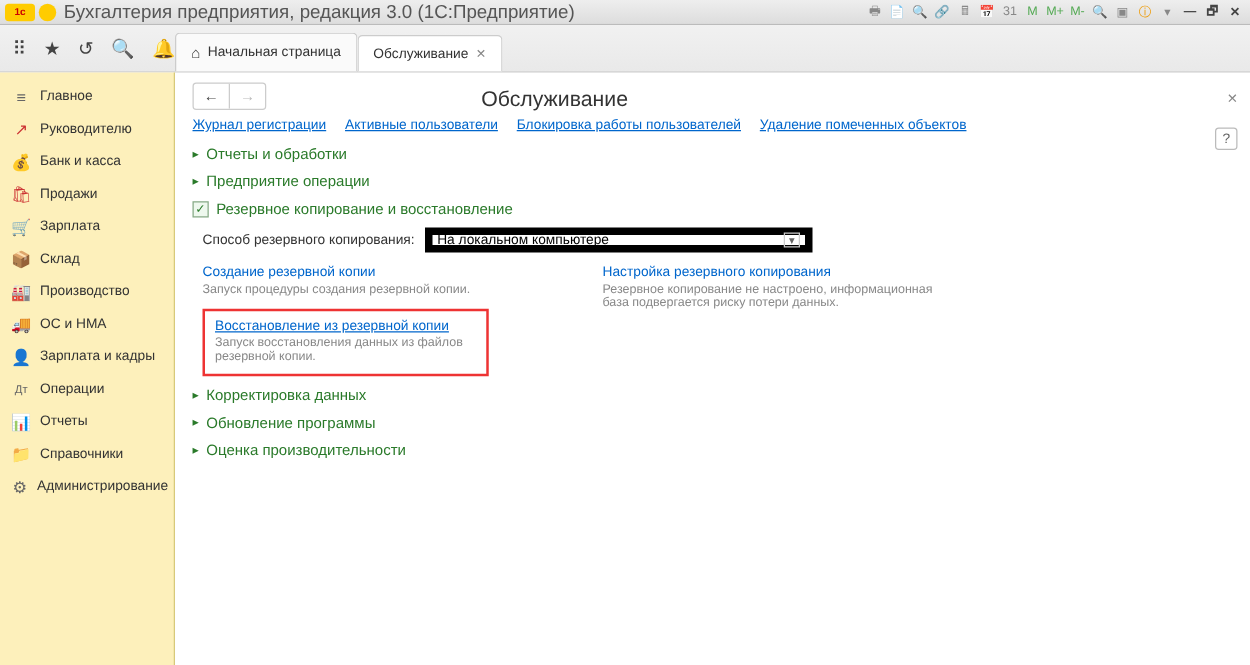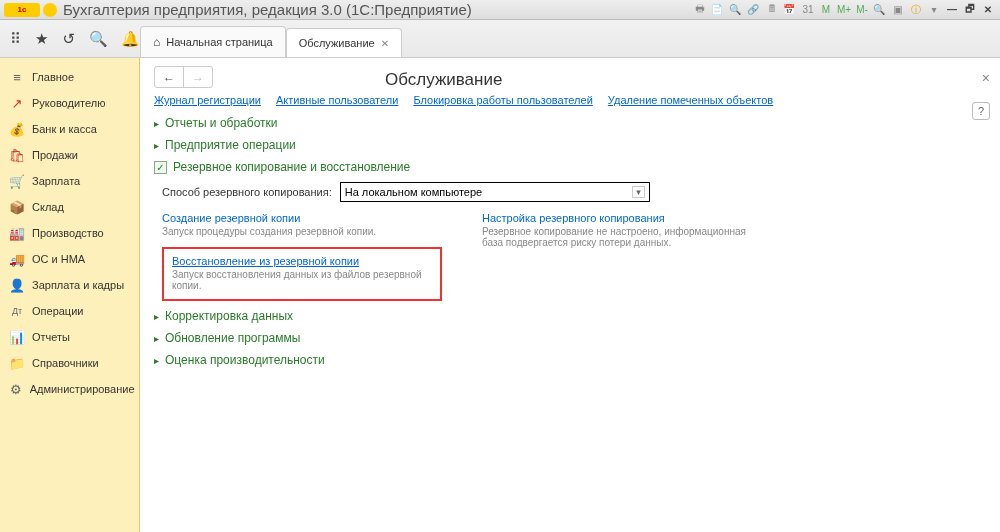--- a/index.html
+++ b/index.html
@@ -1,19 +1,19 @@
 <!DOCTYPE html>
 <html><head>
 <meta charset="utf-8">
 <style>
 * { box-sizing: border-box; margin: 0; padding: 0; font-family: Arial, sans-serif; }
 body { width: 1000px; height: 532px; background: #fff; font-size: 11px; overflow: hidden; }
 
 .titlebar { height: 20px; background: linear-gradient(#eee, #ddd); display: flex; align-items: center; padding: 0 4px; border-bottom: 1px solid #bbb; }
-.titlebar .logo { width: 36px; height: 14px; background: #fc0; border-radius: 3px; display: inline-flex; align-items: center; justify-content: center; font-size: 8px; font-weight: bold; color: #c00; margin-right: 3px; }
+.titlebar .logo { width: 24px; height: 14px; background: #fc0; border-radius: 3px; display: inline-flex; align-items: center; justify-content: center; font-size: 8px; font-weight: bold; color: #c00; margin-right: 3px; }
 .titlebar .drop { width: 14px; height: 14px; background: #fc0; border-radius: 50%; margin-right: 6px; }
 .titlebar .title { flex: 1; color: #555; font-size: 15px; }
 .titlebar .tb-icons { display: flex; gap: 2px; align-items: center; }
 .titlebar .tb-icons span { width: 16px; height: 14px; display: inline-flex; align-items: center; justify-content: center; font-size: 10px; color: #888; border: 1px solid transparent; }
 .titlebar .tb-icons .mplus { color: #5a5; }
 .titlebar .tb-icons .win { color: #444; font-weight: bold; }
 
 .toolbar-row { height: 38px; background: linear-gradient(#f1f1f1, #e9e9e9); border-bottom: 1px solid #ccc; display: flex; align-items: stretch; }
 .toolbar-left { display: flex; align-items: center; gap: 14px; padding: 0 10px; width: 140px; }
 .toolbar-left span { font-size: 15px; color: #444; }
@@ -44,28 +44,28 @@
 .top-links { margin-bottom: 10px; }
 .top-links a { color: #06c; text-decoration: underline; font-size: 11px; margin-right: 12px; }
 
 .section { margin: 8px 0; }
 .section-head { display: flex; align-items: center; gap: 6px; color: #2a7a2a; font-size: 12px; cursor: pointer; }
 .section-head .chev { font-size: 10px; }
 .checkbox-head .cb { width: 13px; height: 13px; border: 1px solid #8a8; display: inline-flex; align-items: center; justify-content: center; color: #2a7a2a; font-size: 10px; background: #eef8ee; }
 
 .form-row { display: flex; align-items: center; gap: 8px; margin: 8px 0 10px 8px; font-size: 11px; }
 .form-row label { color: #333; }
-.dropdown { display: flex; align-items: center; border: 1px solid #000000; background: #fff; height: 20px; width: 310px; padding: 0 4px; font-size: 11px; justify-content: space-between; }
+.dropdown { display: flex; align-items: center; border: 6px solid #000000; background: #fff; height: 20px; width: 310px; padding: 0 4px; font-size: 11px; justify-content: space-between; }
 .dropdown .dd-arrow { border: 1px solid #ccc; padding: 0 3px; font-size: 9px; color: #666; }
 
 .two-col { display: flex; gap: 40px; margin-left: 8px; }
 .col { width: 280px; }
 .col a { color: #06c; font-size: 11px; }
 .col .sub { color: #888; font-size: 10px; margin-top: 2px; }
-.redbox { border: 2px solid #e33; padding: 6px 8px 8px; margin-top: 10px; width: 280px; }
+.redbox { border: 2px solid #e33; padding: 6px 8px 8px; margin-top: 10px; width: 229px; }
 .redbox a { color: #06c; text-decoration: underline; font-size: 11px; }
 .redbox .sub { color: #888; font-size: 10px; margin-top: 2px; }
 </style>
 </head>
 <body>
 
 <div class="titlebar">
   <span class="logo">1c</span>
   <span class="drop"></span>
   <span class="title">Бухгалтерия предприятия, редакция 3.0  (1С:Предприятие)</span>

